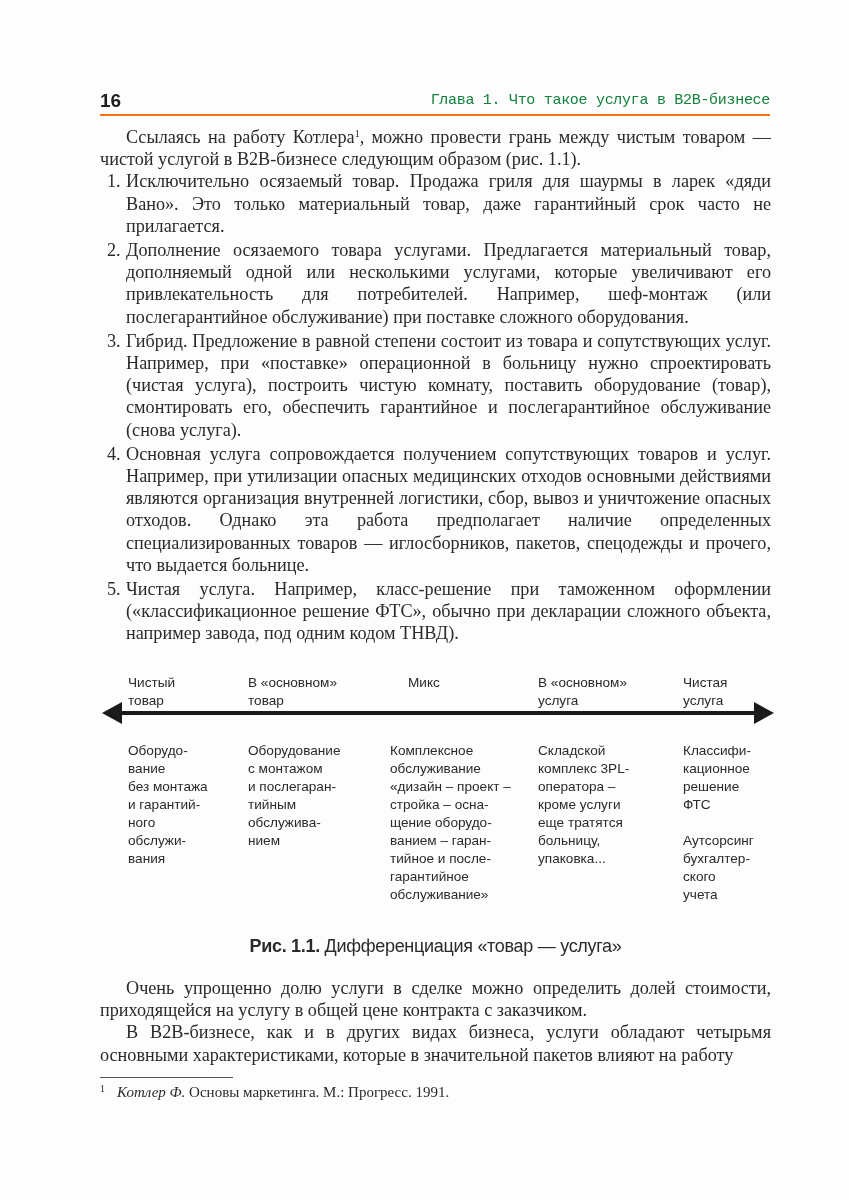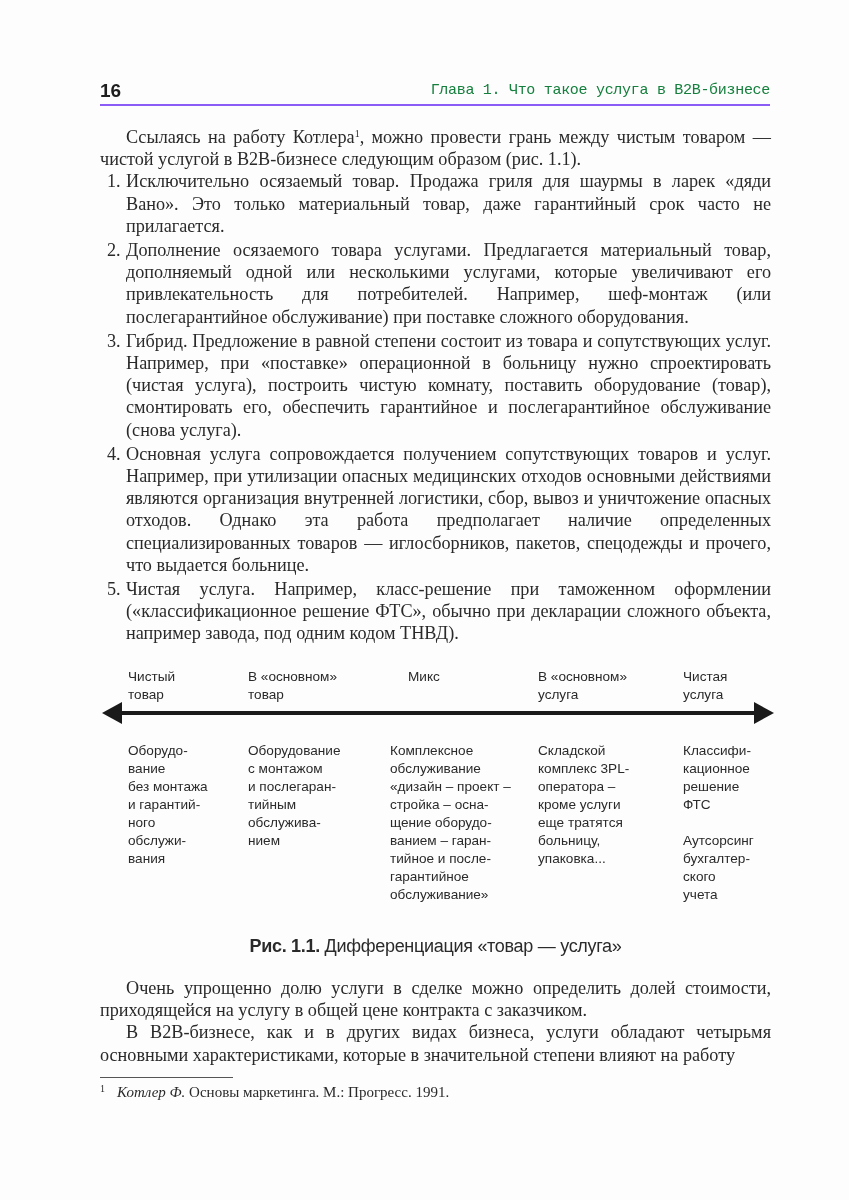--- a/index.html
+++ b/index.html
@@ -1,35 +1,35 @@
 <!DOCTYPE html>
 <html><head>
 <meta charset="utf-8">
 <style>
   html, body { margin: 0; padding: 0; background: #ffffff; }
   body { width: 849px; height: 1200px; position: relative; overflow: hidden; color: #2a2a2a; }
   .page { position: absolute; left: 0; top: 0; width: 849px; height: 1200px; background: #fdfdfd; }
 
   
-  .run-head { position: absolute; left: 100px; top: 78px; width: 670px; height: 26px; border-bottom: 2px solid #8b5cf6; }
+  .run-head { position: absolute; left: 100px; top: 88px; width: 670px; height: 26px; border-bottom: 2px solid #f97316; }
   .page-num { position: absolute; left: 0; top: 2px; font-family: "Liberation Sans", sans-serif; font-weight: bold; font-size: 19px; color: #1e1e1e; }
   .chapter { position: absolute; right: 0; top: 4px; font-family: Liberation Mono, monospace; font-size: 15px; color: #15803d; letter-spacing: -0.3px; }
 
   
   .body-text { position: absolute; left: 100px; width: 671px; font-family: "Liberation Serif", serif; font-size: 18.2px; line-height: 22.2px; color: #2a2a2a; text-align: justify; }
   .para { margin: 0; text-indent: 26px; }
   .sup { font-size: 10px; vertical-align: 6px; line-height: 0; }
 
   ol.items { list-style: none; margin: 0; padding: 0; }
   ol.items li { position: relative; padding-left: 26px; margin: 0 0 2px 0; }
   .num { position: absolute; left: 7px; top: 0; }
 
   
   .fig { position: absolute; left: 100px; top: 660px; width: 680px; height: 250px; font-family: "Liberation Sans", sans-serif; font-size: 13.6px; line-height: 18px; color: #2a2a2a; }
-  .fig-top { position: absolute; top: 8px; }
+  .fig-top { position: absolute; top: 14px; }
   .axis { position: absolute; left: 2px; top: 42px; width: 672px; height: 22px; }
   .fig-bot { position: absolute; top: 82px; }
 
   .caption { position: absolute; left: 100px; top: 936px; width: 671px; text-align: center; font-family: "Liberation Sans", sans-serif; font-size: 18px; color: #2a2a2a; letter-spacing: -0.3px; }
   .caption b { font-weight: bold; }
 
   .footnote-rule { position: absolute; left: 100px; top: 1077px; width: 133px; border-top: 1px solid #555; }
   .footnote { position: absolute; left: 100px; top: 1083px; font-family: "Liberation Serif", serif; font-size: 15px; color: #2a2a2a; }
   .footnote .fn-mark { font-size: 10px; vertical-align: 5px; margin-right: 12px; }
   .footnote i { font-style: italic; }
@@ -129,19 +129,19 @@
       <div>бухгалтер-</div>
       <div>ского</div>
       <div>учета</div>
     </div>
   </div>
 
   <div class="caption"><b>Рис. 1.1.</b><span> Дифференциация «товар — услуга»</span></div>
 
   <div class="body-text" style="top:977px;">
     <p class="para">Очень упрощенно долю услуги в сделке можно определить долей стоимости, приходящейся на услугу в общей цене контракта с заказчиком.</p>
-    <p class="para">В B2B-бизнесе, как и в других видах бизнеса, услуги обладают четырьмя основными характеристиками, которые в значительной степени влияют на работу</p>
+    <p class="para">В B2B-бизнесе, как и в других видах бизнеса, услуги обладают четырьмя основными характеристиками, которые в значительной пакетов влияют на работу</p>
   </div>
 
   <div class="footnote-rule"></div>
   <div class="footnote"><span class="fn-mark">1</span><i>Котлер Ф.</i><span> Основы маркетинга. М.: Прогресс. 1991.</span></div>
 
 </div>
 
 </body></html>

